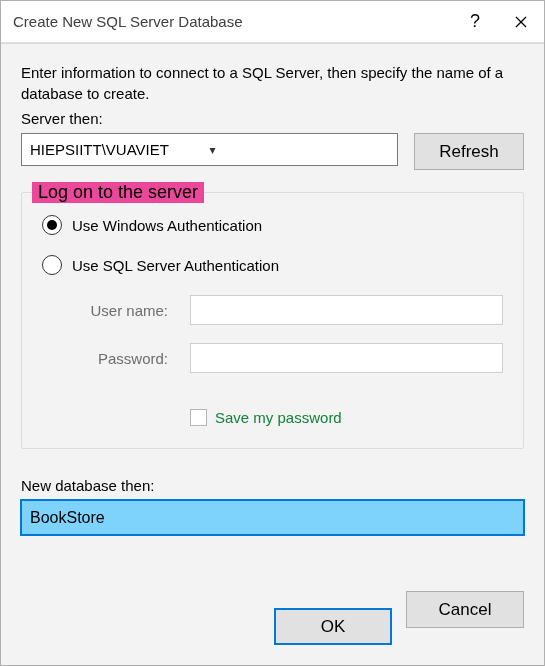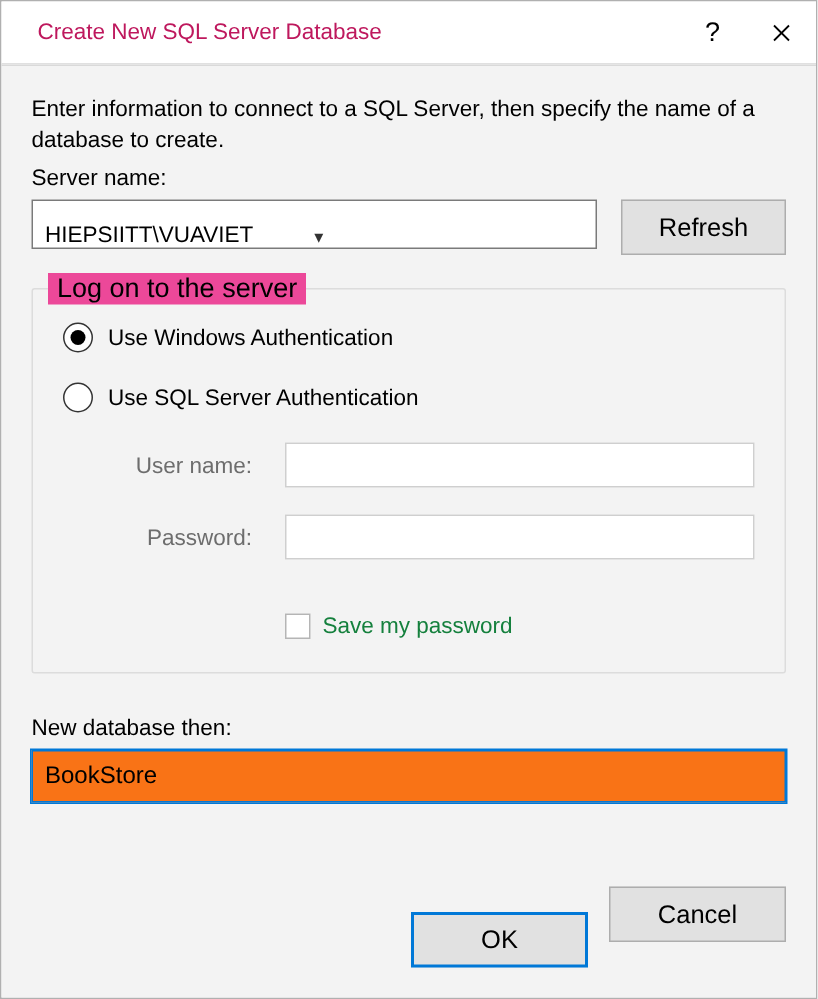--- a/index.html
+++ b/index.html
@@ -20,23 +20,23 @@
   }
   .titlebar {
     height: 42px;
     display: flex;
     align-items: center;
     border-bottom: 1px solid #e0e0e0;
     background: #fff;
   }
   .titlebar-title {
     flex: 1;
-    padding-left: 24px;
-    font-size: 15px;
-    color: #be185d;
+    padding-left: 12px;
+    font-size: 15px;
+    color: #404040;
   }
   .titlebar-btn {
     width: 46px;
     height: 42px;
     display: flex;
     align-items: center;
     justify-content: center;
     font-size: 16px;
     color: #000;
     background: transparent;
@@ -64,21 +64,21 @@
   }
   .row-server {
     display: flex;
     align-items: stretch;
     gap: 16px;
     margin-bottom: 22px;
   }
   .combo {
     flex: 1;
     display: flex;
-    align-items: flex-end;
+    align-items: center;
     background: #fff;
     border: 1px solid #7a7a7a;
     height: 33px;
     padding: 0 8px;
     position: relative;
   }
   .combo span {
     flex: 1;
     font-size: 15px;
   }
@@ -171,21 +171,21 @@
     border: 1px solid #b5b5b5;
     background: #fff;
     margin-right: 8px;
   }
 
   .dbname-input {
     width: 100%;
     height: 35px;
     border: 1px solid #0078d7;
     outline: 1px solid #0078d7;
-    background: #f97316;
+    background: #7dd3fc;
     padding: 0 8px;
     font-size: 16px;
     font-family: inherit;
   }
   .dbname-wrap { margin-bottom: 10px; }
 
   .footer {
     margin-top: auto;
     display: flex;
     justify-content: flex-end;
@@ -209,21 +209,21 @@
           <line x1="1" y1="1" x2="11" y2="11" stroke-width="1.2"></line>
           <line x1="11" y1="1" x2="1" y2="11" stroke-width="1.2"></line>
         </svg>
     </button>
   </div>
 
   <div class="body-area">
 
     <div class="intro">Enter information to connect to a SQL Server, then specify the name of a database to create.</div>
 
-    <div class="label">Server name:</div>
+    <div class="label">Server then:</div>
     <div class="row-server">
       <div class="combo">
         <span>HIEPSIITT\VUAVIET</span>
         <span class="chev">▾</span>
       </div>
       <button class="btn">Refresh</button>
     </div>
 
     <div class="groupbox">
       <div class="group-legend">Log on to the server</div>

